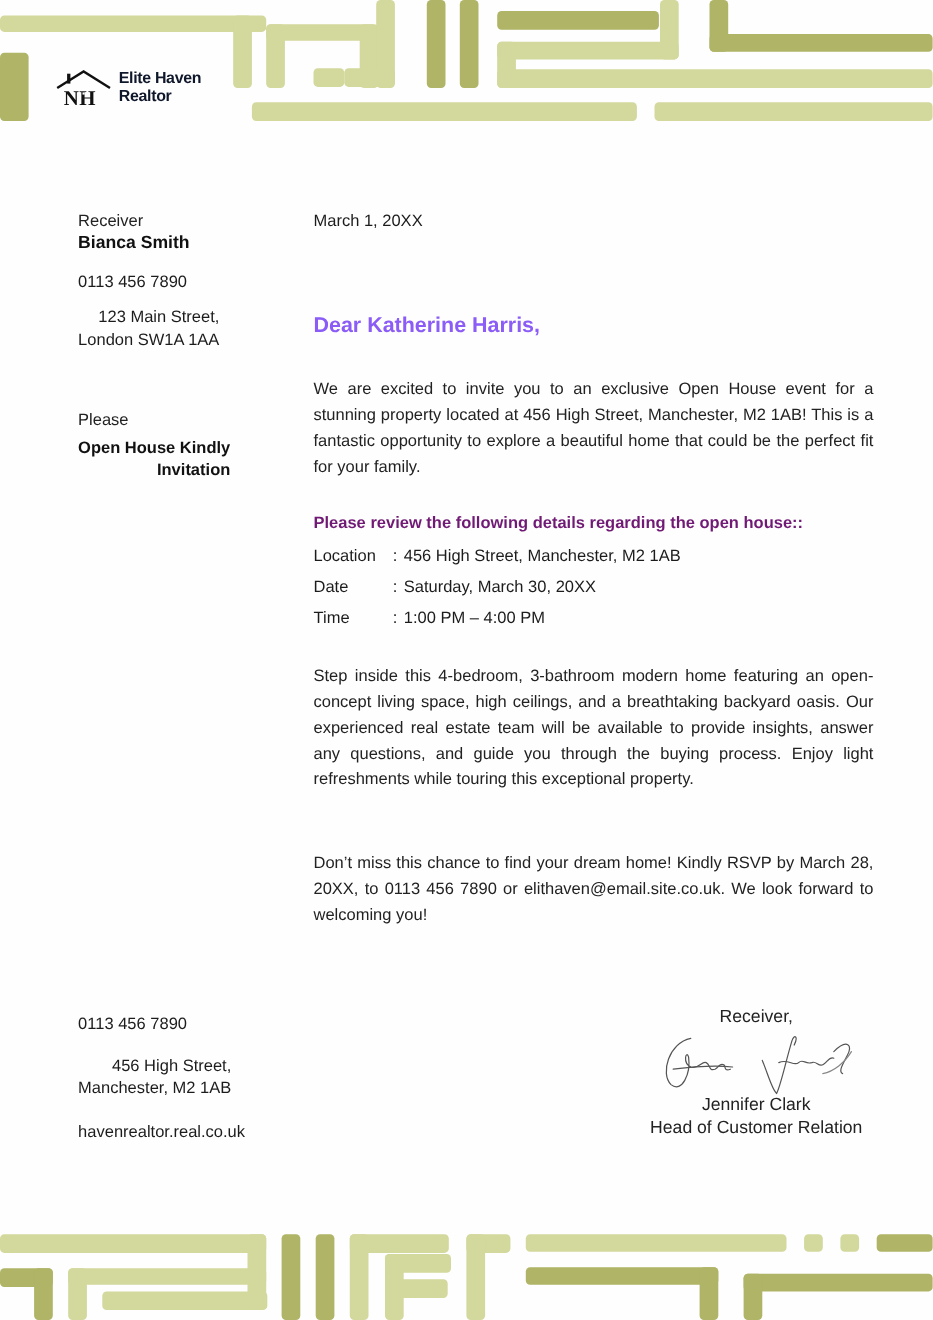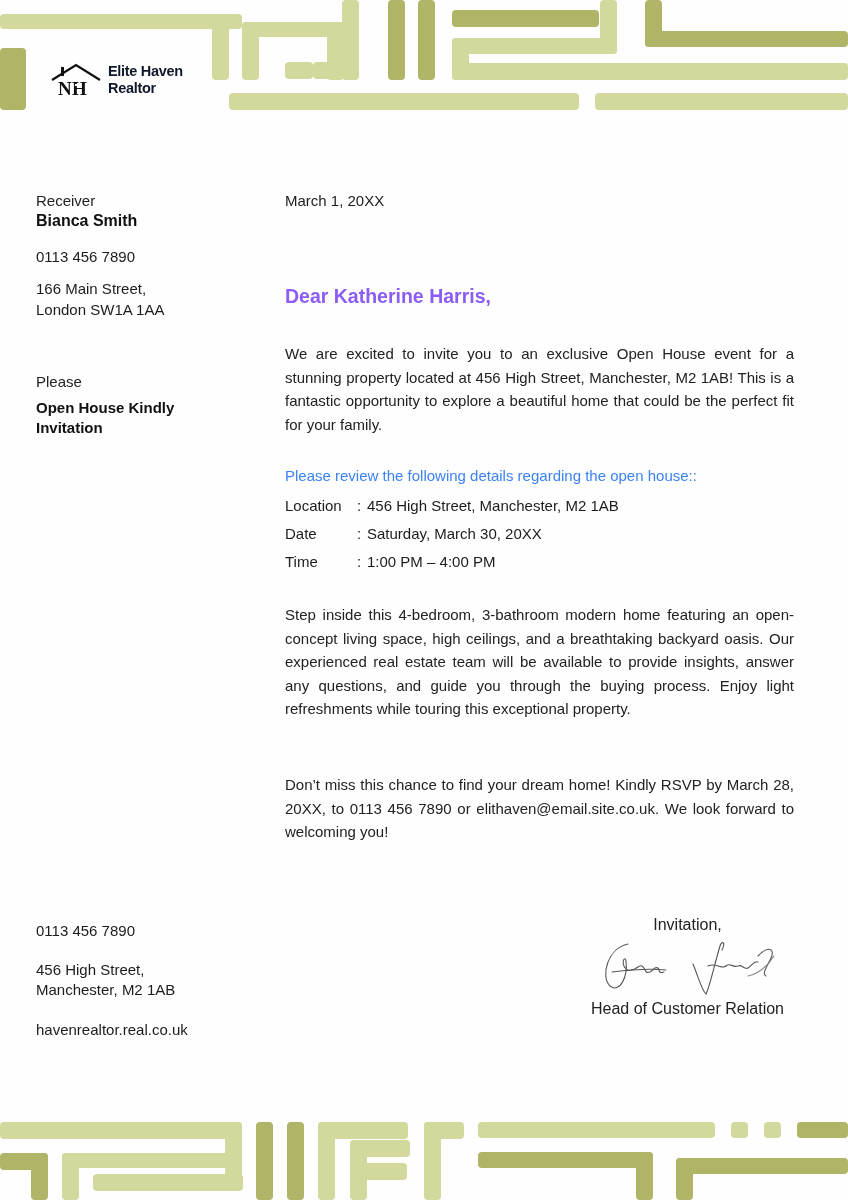--- a/index.html
+++ b/index.html
@@ -4,34 +4,34 @@
 <style>
   html, body { margin:0; padding:0; }
   body { width:848px; height:1200px; background:#fefefe; position:relative; overflow:hidden;
          font-family:"Liberation Sans", sans-serif; color:#1c1c1c; }
   .deco { position:absolute; left:0; width:848px; }
   .deco.top { top:0; height:115px; }
   .deco.bottom { top:1110px; height:90px; }
   .logo { position:absolute; left:50px; top:62px; display:flex; align-items:center; gap:6px; }
   .logo-mark { width:52px; height:36px; }
   .logo-text { font-weight:bold; font-size:14.5px; line-height:17px; letter-spacing:-0.3px; color:#0f172a; }
-  .left { position:absolute; left:36px; }
+  .left { position:absolute; left:71px;text-align:right; }
   .lbl { font-size:15px; color:#222; }
   .recv-label { top:192px; }
   .recv-name { top:212px; font-size:16px; font-weight:bold; color:#111; }
   .recv-phone { top:248px; font-size:15px; }
   .recv-addr { top:278px; font-size:15px; line-height:21px; }
   .subj-label { top:373px; }
   .subj-text { top:398px; font-size:15px; font-weight:bold; line-height:20px; color:#111; }
   .main { position:absolute; left:285px; width:509px; }
   .date { top:192px; font-size:15px; }
   .greet { top:285px; font-size:19.5px; font-weight:bold; color:#8b5cf6; }
   .para { font-size:15px; line-height:23.5px; text-align:justify; color:#222; }
   .p1 { top:342px; }
-  .details-h { top:467px; font-size:15px; font-weight:normal; color:#3b82f6; }
+  .details-h { top:467px; font-size:15px; font-weight:bold; color:#701a75; }
   .details { top:495px; font-size:15px; }
   .drow { display:flex; height:28px; line-height:22px; }
   .dk { width:72px; }
   .dc { width:10px; }
   .p2 { top:603px; }
   .p3 { top:773px; }
   .f-phone { top:922px; font-size:15px; }
   .f-addr { top:960px; font-size:15px; line-height:20px; }
   .f-web { top:1021px; font-size:15px; }
   .sign { position:absolute; left:560px; width:255px; top:916px; text-align:center; font-size:16px; color:#222; }
@@ -82,21 +82,21 @@
   <div class="logo-text">
     <div>Elite Haven</div>
     <div>Realtor</div>
   </div>
 </div>
 
 <div class="left lbl recv-label">Receiver</div>
 <div class="left recv-name">Bianca Smith</div>
 <div class="left recv-phone">0113 456 7890</div>
 <div class="left recv-addr">
-  <div>166 Main Street,</div>
+  <div>123 Main Street,</div>
   <div>London SW1A 1AA</div>
 </div>
 <div class="left lbl subj-label">Please</div>
 <div class="left subj-text">
   <div>Open House Kindly</div>
   <div>Invitation</div>
 </div>
 
 <div class="main date">March 1, 20XX</div>
 <div class="main greet">Dear Katherine Harris,</div>
@@ -123,31 +123,32 @@
 <div class="main para p3">Don’t miss this chance to find your dream home! Kindly RSVP by March 28, 20XX, to 0113 456 7890 or elithaven@email.site.co.uk. We look forward to welcoming you!</div>
 
 <div class="left f-phone">0113 456 7890</div>
 <div class="left f-addr">
   <div>456 High Street,</div>
   <div>Manchester, M2 1AB</div>
 </div>
 <div class="left f-web">havenrealtor.real.co.uk</div>
 
 <div class="sign">
-  <span class="sincerely">Invitation,</span>
+  <span class="sincerely">Receiver,</span>
   <svg class="signature" viewBox="0 0 180 62">
     <g fill="none" stroke="#555" stroke-width="1.1" stroke-linecap="round">
       <path d="M30 8 C10 12 2 40 12 50 C22 58 30 40 28 25 C26 18 22 30 30 34 C38 36 40 28 44 30 C48 32 46 38 52 36 C56 34 56 30 60 32 C62 34 60 38 66 36"></path>
       <path d="M14 36 C30 34 50 32 68 34"></path>
       <path d="M95 28 C100 40 104 55 108 58 C112 50 116 30 122 10 C124 4 128 6 124 14"></path>
       <path d="M110 30 C118 26 124 34 128 30 C132 26 134 32 140 30 C144 28 146 34 150 32 C154 30 156 24 160 26"></path>
       <path d="M160 20 C172 8 178 14 172 24 C168 32 164 38 168 40"></path>
       <path d="M150 40 C160 38 170 30 176 20" stroke="#888"></path>
     </g>
   </svg>
+  <span class="signer">Jennifer Clark</span>
   <span class="signer-title">Head of Customer Relation</span>
 </div>
 
 <svg class="deco bottom" viewBox="0 1110 848 90">
   <g fill="#d3d89c">
     <rect x="0" y="1122" width="242" height="17" rx="4"></rect>
     <rect x="62" y="1153" width="180" height="15" rx="4"></rect>
     <rect x="62" y="1153" width="17" height="47" rx="4"></rect>
     <rect x="93" y="1174" width="150" height="17" rx="4"></rect>
     <rect x="225" y="1122" width="17" height="68" rx="4"></rect>

